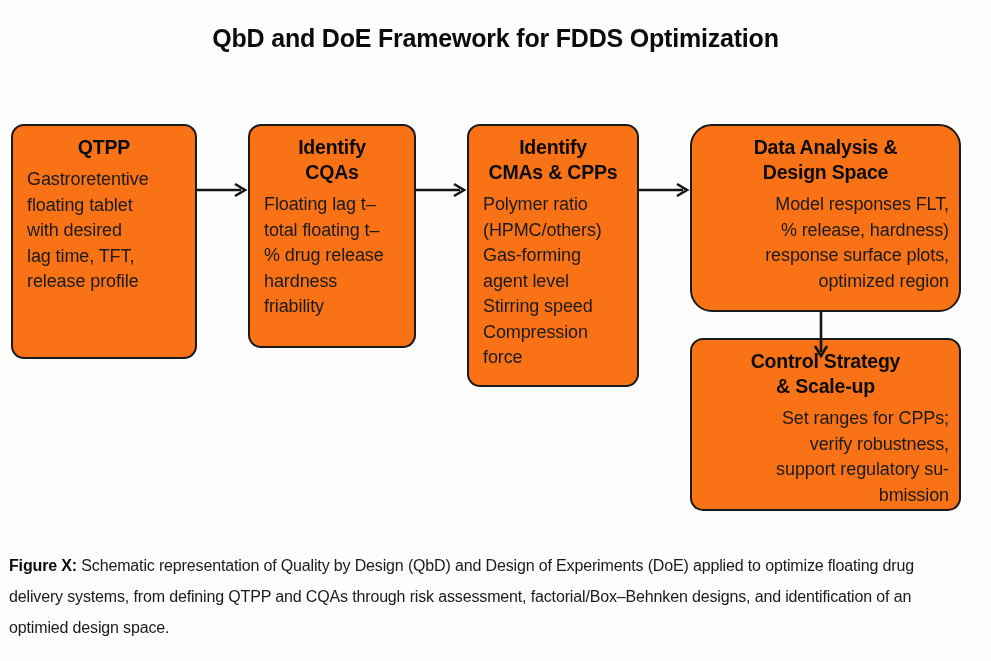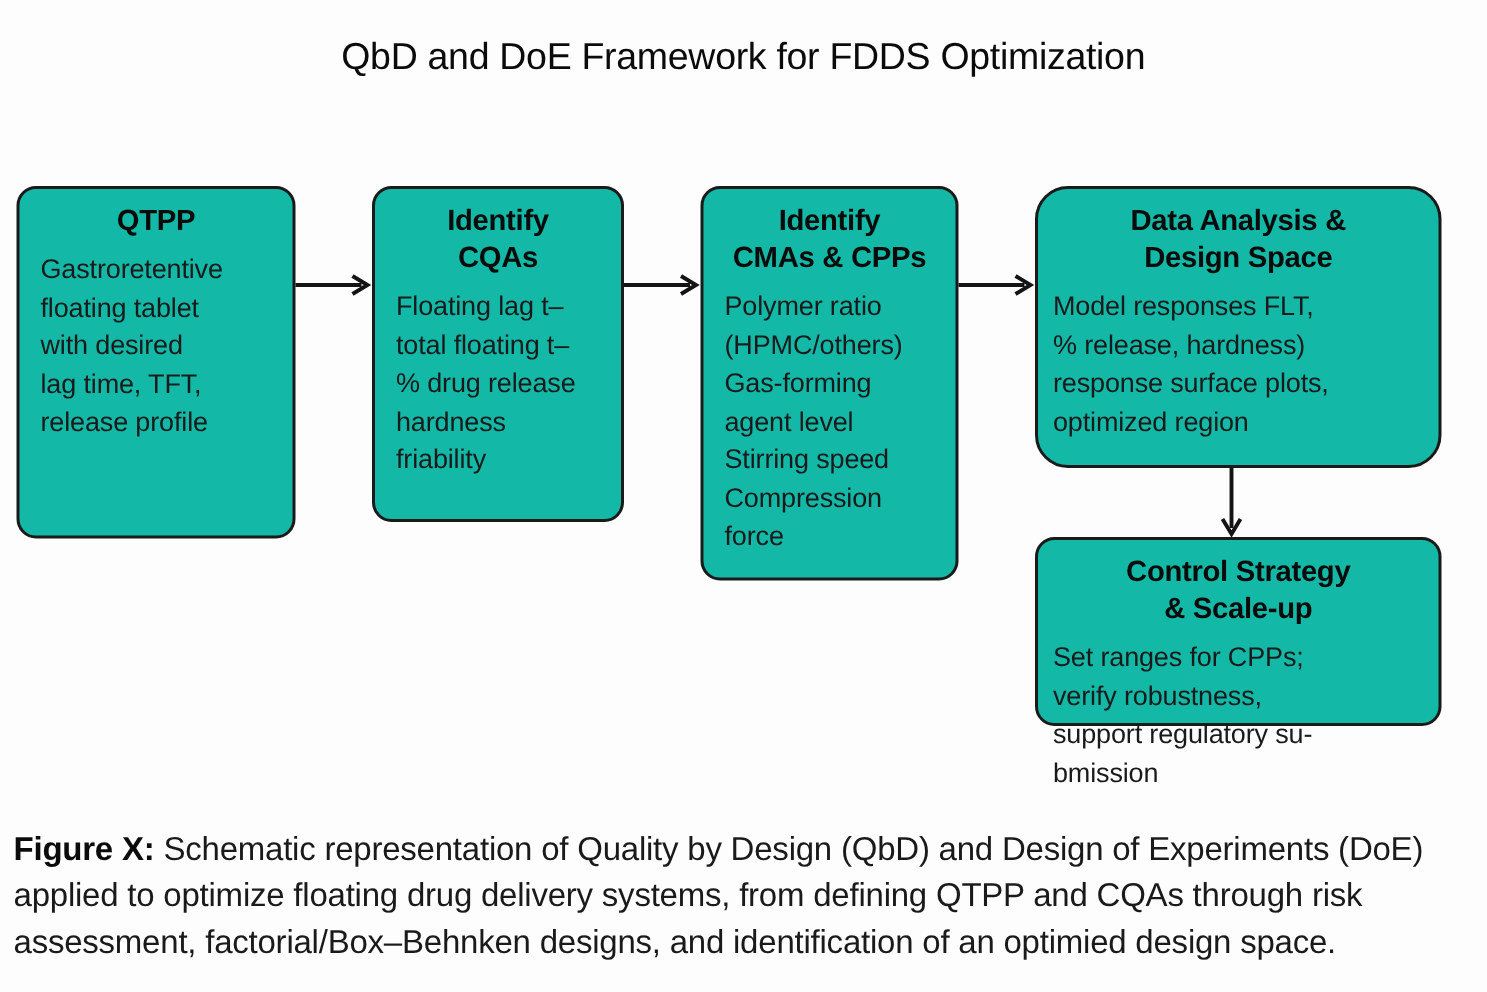--- a/index.html
+++ b/index.html
@@ -18,59 +18,59 @@
   }
 
   
   .title {
     position: absolute;
     left: 0;
     top: 24px;
     width: 991px;
     text-align: center;
     font-size: 25px;
-    font-weight: normal;
+    font-weight: bold;
     letter-spacing: -0.2px;
     color: #0b0b0b;
   }
 
   
   .node {
     position: absolute;
     box-sizing: border-box;
     border: 2.2px solid #1a1a1a;
     border-radius: 13px;
-    background: #14b8a6;
+    background: #f97316;
     padding: 9px 10px 10px 10px;
   }
   .node-head {
     text-align: center;
     font-weight: bold;
     font-size: 19.5px;
     line-height: 25px;
     letter-spacing: -0.2px;
     color: #0b0b0b;
     white-space: pre-line;
   }
   .node-body {
     font-size: 18px;
     line-height: 25.5px;
     letter-spacing: -0.1px;
     color: #1a1a1a;
     white-space: pre-line;
     margin-top: 7px;
   }
   .node-body.left   { text-align: left;   padding-left: 4px; }
-  .node-body.center { text-align: left; }
+  .node-body.center { text-align: right; }
 
   #node-qtpp      { left: 11px;  top: 124px; width: 186px; height: 235px; }
   #node-cqas      { left: 248px; top: 124px; width: 168px; height: 224px; }
   #node-cmacpp    { left: 467px; top: 124px; width: 172px; height: 263px; }
   #node-analysis  { left: 690px; top: 124px; width: 271px; height: 188px; border-radius: 22px; }
-  #node-control   { left: 690px; top: 358px; width: 271px; height: 126px; }
+  #node-control   { left: 690px; top: 338px; width: 271px; height: 173px; }
 
   
   .qtpp-sub {
     display: block;
     font-weight: normal;
     font-size: 19px;
     line-height: 25px;
   }
 
   
@@ -88,21 +88,21 @@
   #arrow-2 { left: 416px; top: 183px; width: 51px; }
   #arrow-3 { left: 639px; top: 183px; width: 51px; }
   #arrow-4 { left: 814px; top: 312px; height: 46px; }
 
   
   .caption {
     position: absolute;
     left: 9px;
     top: 550px;
     width: 958px;
-    font-size: 22px;
+    font-size: 16px;
     line-height: 31px;
     letter-spacing: -0.15px;
     color: #1a1a1a;
     text-align: left;
   }
   .caption b { font-weight: bold; color: #0b0b0b; }
 </style>
 </head>
 <body>
 

